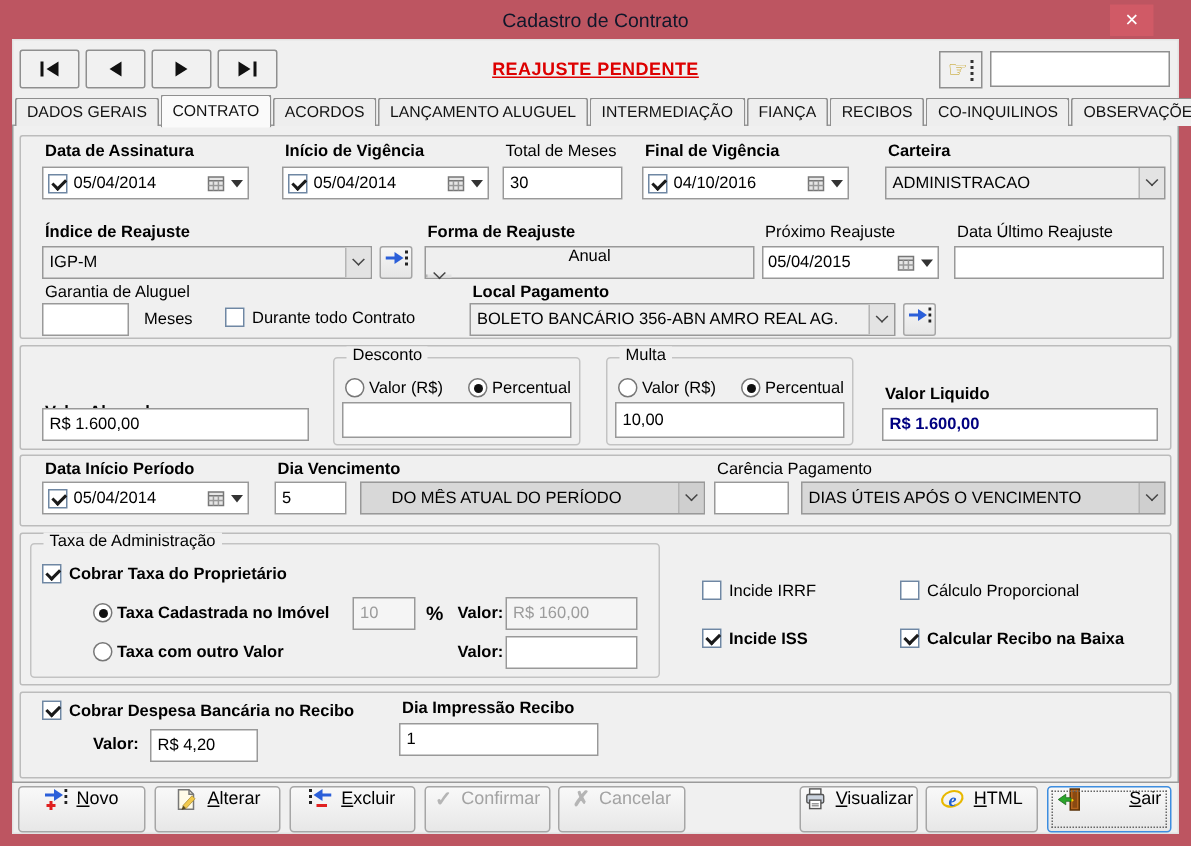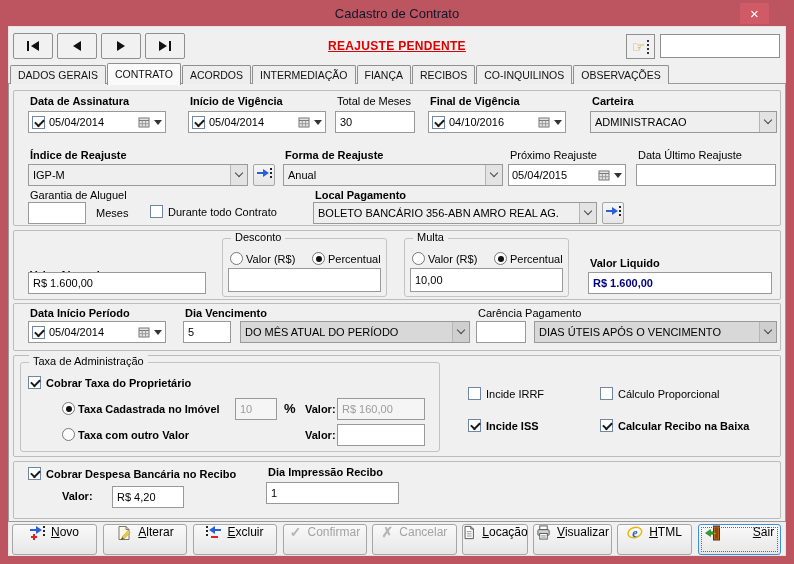--- a/index.html
+++ b/index.html
@@ -87,20 +87,21 @@
   <div class="handb">
     <span class="hand">☞</span>
     <span class="dotsv"></span>
   </div>
   <input class="qsearch" value="" style="">
 
   <div class="tabs">
     <div class="tab">DADOS GERAIS</div>
     <div class="tab active">CONTRATO</div>
     <div class="tab">ACORDOS</div>
+    <div class="tab">LANÇAMENTO ALUGUEL</div>
     <div class="tab">INTERMEDIAÇÃO</div>
     <div class="tab">FIANÇA</div>
     <div class="tab">RECIBOS</div>
     <div class="tab">CO-INQUILINOS</div>
     <div class="tab">OBSERVAÇÕES</div>
   </div>
   <div class="tabpage"></div>
 
   <div class="panel" style="left:13px;top:90px;width:768px;height:136px;"></div>
 
@@ -174,21 +175,21 @@
     <span><svg width="15" height="15" viewBox="0 0 15 15">
           <line x1="0" y1="7" x2="7" y2="7" stroke="#2b5fd9" stroke-width="2"></line>
           <polygon points="6,3 12,7 6,11" fill="#2b5fd9"></polygon>
           <rect x="13" y="2" width="2" height="2" fill="#222"></rect>
           <rect x="13" y="6" width="2" height="2" fill="#222"></rect>
           <rect x="13" y="10" width="2" height="2" fill="#222"></rect>
         </svg></span>
   </div>
 
   <span class="lb" style="left:285px;top:149px;">Forma de Reajuste</span>
-  <div class="combo" style="left:283px;top:164px;width:220px;">
+  <div class="combo" style="left:283px;top:164px;width:220px;flex-direction:column;">
     <span class="cval">Anual</span>
     <span class="cbtn">
         <span class="chev"></span>
       </span>
   </div>
 
   <span class="lb rg" style="left:510px;top:149px;">Próximo Reajuste</span>
   <div class="dp" style="left:508px;top:164px;width:118px;">
     <span class="dval">05/04/2015</span>
     <span class="calic">
@@ -268,21 +269,21 @@
           <line x1="4.3" y1="4.5" x2="4.3" y2="11" stroke="#999"></line>
           <line x1="7.6" y1="4.5" x2="7.6" y2="11" stroke="#999"></line>
           <line x1="1" y1="7.7" x2="11" y2="7.7" stroke="#999"></line>
         </svg>
       </span>
     <span class="caret"></span>
   </div>
 
   <span class="lb" style="left:185px;top:307px;">Dia Vencimento</span>
   <input class="tb" style="left: 183px; top: 321px; width: 48px;" value="5">
-  <div class="combo gray" style="left:240px;top:321px;width:230px;">
+  <div class="combo gray" style="left:240px;top:321px;width:230px;padding-left:16px;">
     <span class="cval">DO MÊS ATUAL DO PERÍODO</span>
     <span class="cbtn">
         <span class="chev"></span>
       </span>
   </div>
 
   <span class="lb rg" style="left:478px;top:307px;">Carência Pagamento</span>
   <input class="tb" style="left: 476px; top: 321px; width: 50px;" value="">
   <div class="combo gray" style="left:534px;top:321px;width:243px;">
     <span class="cval">DIAS ÚTEIS APÓS O VENCIMENTO</span>
@@ -316,21 +317,21 @@
 
   <span class="cb" style="left:600px;top:387px;"></span>
   <span class="lb rg" style="left:618px;top:388px;">Cálculo Proporcional</span>
   <span class="cb checked" style="left:600px;top:419px;"></span>
   <span class="lb" style="left:618px;top:420px;">Calcular Recibo na Baixa</span>
 
   <div class="panel" style="left:13px;top:461px;width:768px;height:58px;"></div>
   <span class="cb checked" style="left:28px;top:467px;"></span>
   <span class="lb" style="left:46px;top:468px;">Cobrar Despesa Bancária no Recibo</span>
   <span class="lb" style="left:62px;top:490px;">Valor:</span>
-  <input class="tb" style="left: 112px; top: 486px; width: 72px;" value="R$ 4,20">
+  <input class="tb" style="left: 100px; top: 486px; width: 72px;" value="R$ 4,20">
   <span class="lb" style="left:268px;top:466px;">Dia Impressão Recibo</span>
   <input class="tb" style="left: 266px; top: 482px; width: 133px;" value="1">
 
   <div class="bbtn" style="left:12px;width:85px;">
     <span><svg width="15" height="15" viewBox="0 0 15 15">
           <line x1="0" y1="5" x2="7" y2="5" stroke="#2b5fd9" stroke-width="2"></line>
           <polygon points="6,1 12,5 6,9" fill="#2b5fd9"></polygon>
           <rect x="1" y="11" width="6" height="2" fill="#e02020"></rect>
           <rect x="3" y="9" width="2" height="6" fill="#e02020"></rect>
           <rect x="13" y="1" width="2" height="2" fill="#222"></rect>
@@ -360,30 +361,20 @@
     <span><span class="mn">E</span><span>xcluir</span></span>
   </div>
   <div class="bbtn disabled" style="left:283px;width:84px;">
     <span class="gicon">✓</span>
     <span>Confirmar</span>
   </div>
   <div class="bbtn disabled" style="left:372px;width:85px;">
     <span class="gicon">✗</span>
     <span>Cancelar</span>
   </div>
-  <div class="bbtn" style="left:462px;width:66px;">
-    <span><svg width="14" height="15" viewBox="0 0 16 16">
-          <path d="M3.5 1 H10 L13 4 V15 H3.5 Z" fill="#fff" stroke="#444"></path>
-          <path d="M10 1 V4 H13" fill="none" stroke="#444"></path>
-          <line x1="5.5" y1="7" x2="11" y2="7" stroke="#888"></line>
-          <line x1="5.5" y1="9.5" x2="11" y2="9.5" stroke="#888"></line>
-          <line x1="5.5" y1="12" x2="11" y2="12" stroke="#888"></line>
-        </svg></span>
-    <span><span class="mn">L</span><span>ocação</span></span>
-  </div>
   <div class="bbtn" style="left:533px;width:79px;">
     <span><svg width="15" height="15" viewBox="0 0 16 16">
           <rect x="4" y="1" width="8" height="4" fill="#fff" stroke="#555"></rect>
           <rect x="2" y="5" width="12" height="6" rx="1" fill="#ccd4df" stroke="#555"></rect>
           <rect x="4" y="9" width="8" height="6" fill="#fff" stroke="#555"></rect>
           <line x1="5.5" y1="11.5" x2="10.5" y2="11.5" stroke="#999"></line>
           <line x1="5.5" y1="13" x2="10.5" y2="13" stroke="#999"></line>
         </svg></span>
     <span><span class="mn">V</span><span>isualizar</span></span>
   </div>

